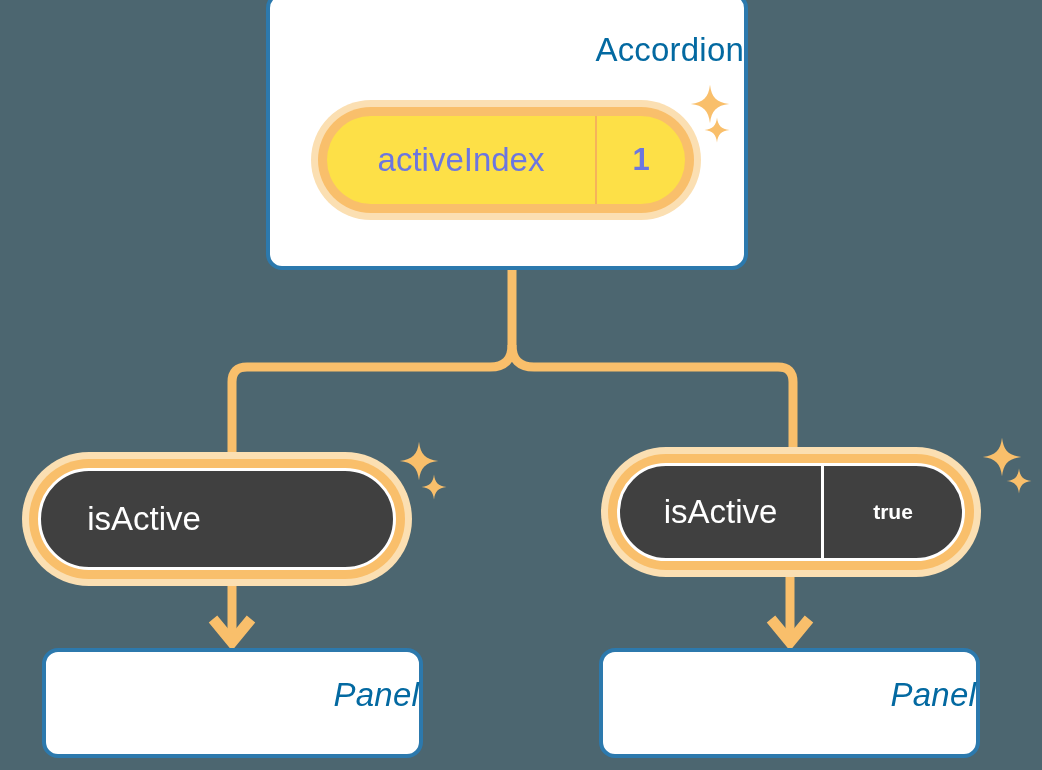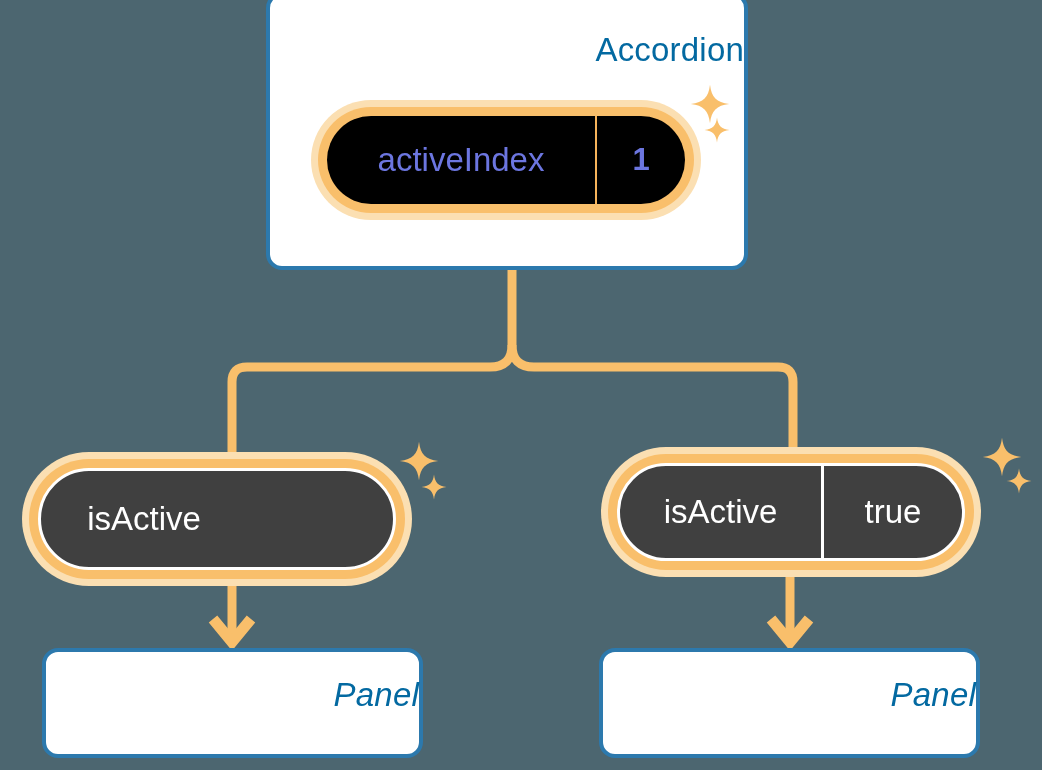--- a/index.html
+++ b/index.html
@@ -111,21 +111,21 @@
   }
   .pill-key, .pill-val {
     display: flex;
     align-items: center;
     justify-content: center;
     white-space: nowrap;
     box-sizing: border-box;
   }
 
   
-  .pill--white .pill-body { background: #000000; }
+  .pill--white .pill-body { background: #fde047; }
   .pill--white .pill-key,
   .pill--white .pill-val { color: #6c76e0; }
   .pill--white .pill-val { border-left: 2px solid #f6b35a; }
 
   
   .pill--purple .pill-body {
     background: #404040;
     border: 3px solid #ffffff;
   }
   .pill--purple .pill-key,
@@ -170,22 +170,22 @@
     top: 447px;
     width: 380px;
     height: 130px;
   }
   #pill-is-active-right .pill-key {
     width: 201px;
     font-size: 33px;
   }
   #pill-is-active-right .pill-val {
     flex: 1;
-    font-size: 33px;
-    font-weight: 400;
+    font-size: 21px;
+    font-weight: 700;
   }
 
   
   .sparkle {
     position: absolute;
     pointer-events: none;
   }
   .sparkle svg { display: block; }
 
   #sparkle-top-big  { left: 690px; top: 84px;  }

